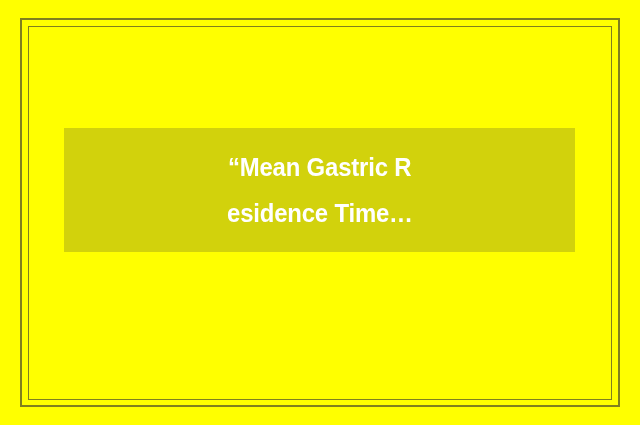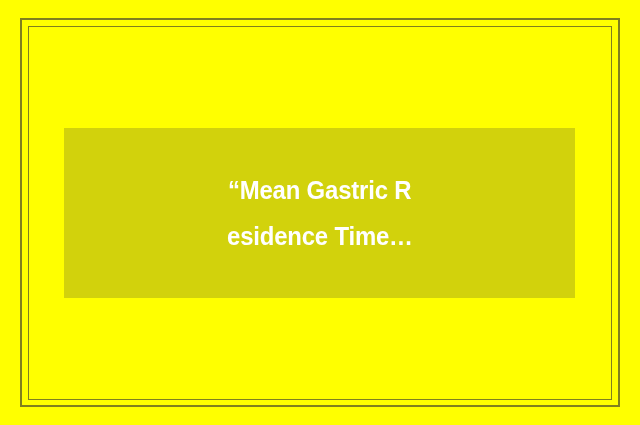--- a/index.html
+++ b/index.html
@@ -39,21 +39,21 @@
     border: 1px solid #80801e;
     box-sizing: border-box;
   }
 
   
   #caption-panel {
     position: absolute;
     left: 64px;
     top: 128px;
     width: 511px;
-    height: 170px;
+    height: 124px;
     background: #d2d20c;
     box-sizing: border-box;
     display: flex;
     flex-direction: column;
     align-items: center;
     justify-content: center;
   }
 
   .caption-line {
     color: #ffffff;

